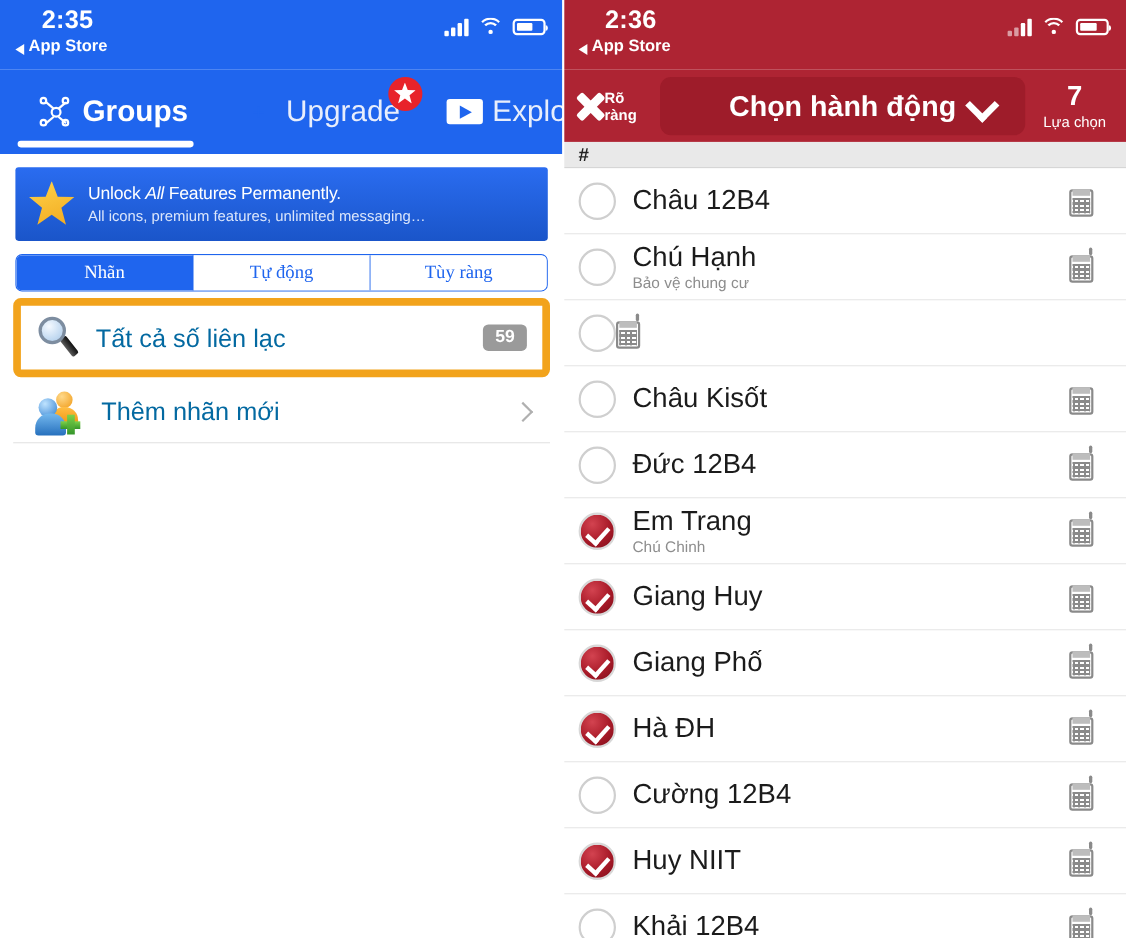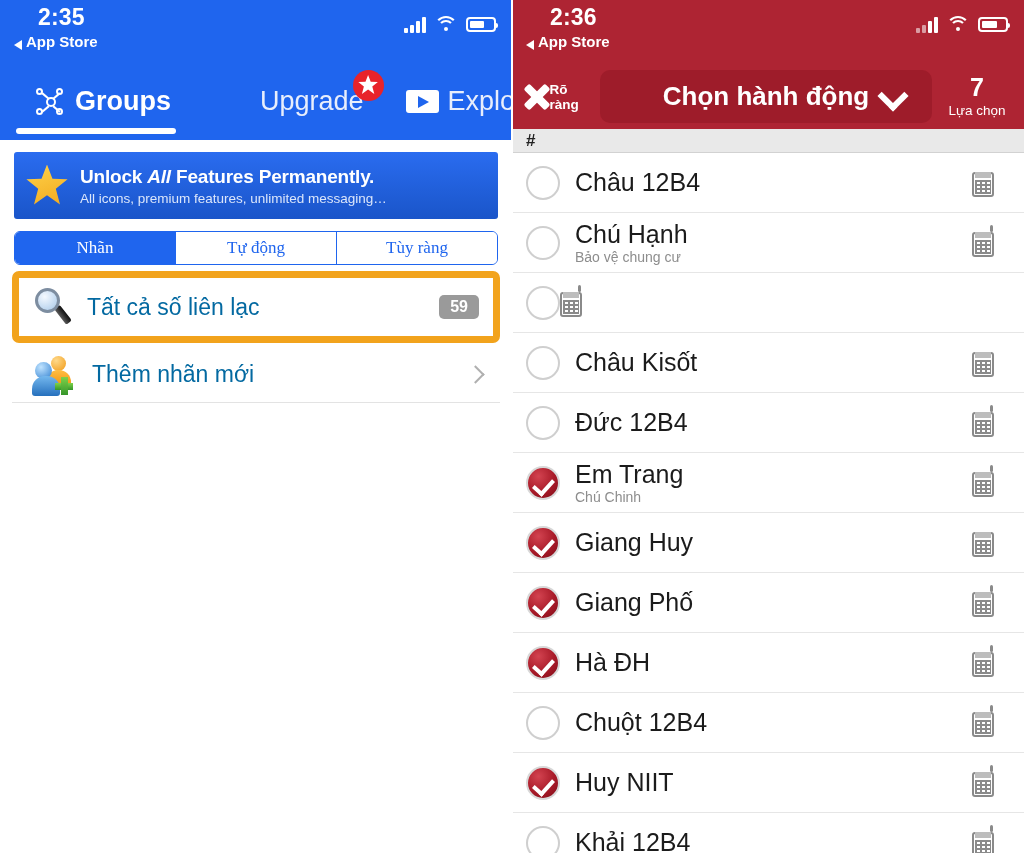--- a/index.html
+++ b/index.html
@@ -146,21 +146,21 @@
     background: linear-gradient(180deg, #2a6cf0 0%, #1a55c9 100%);
     border-radius: 3px; display: flex; align-items: center;
     padding: 0 12px; box-sizing: border-box; gap: 12px;
   }
   .promo-star {
     width: 42px; height: 42px; flex: 0 0 42px;
     background: linear-gradient(160deg, #ffd24a 0%, #f0a81e 100%);
     clip-path: polygon(50% 0%, 63% 34%, 99% 35%, 71% 58%, 81% 95%, 50% 73%, 19% 95%, 29% 58%, 1% 35%, 37% 34%);
   }
   .promo-txt { color: #fff; }
-  .promo-t1 { font-size: 19px; font-weight: bold; letter-spacing: -.2px; }
+  .promo-t1 { font-size: 16px; font-weight: normal; letter-spacing: -.2px; }
   .promo-t1 em { font-style: italic; }
   .promo-t2 { font-size: 13.5px; color: #dbe6fb; margin-top: 3px; }
 
   
   .segmented {
     margin: 12px 14px 0 14px; height: 34px;
     border: 1.6px solid #1f65ee; border-radius: 6px;
     display: flex; overflow: hidden; box-sizing: border-box;
   }
   .seg {
@@ -600,21 +600,21 @@
             <span class="ant"></span>
             <span class="bodyp"></span>
             <span class="screenp"></span>
             <span class="keys"></span>
           </span>
       </div>
 
       <div class="crow">
         <span class="ck off"></span>
         <span class="cinfo">
-          <span class="cname">Chuột 12B4</span>
+          <span class="cname">Cường 12B4</span>
         </span>
         <span class="ic-phone">
             <span class="ant"></span>
             <span class="bodyp"></span>
             <span class="screenp"></span>
             <span class="keys"></span>
           </span>
       </div>
 
       <div class="crow">

